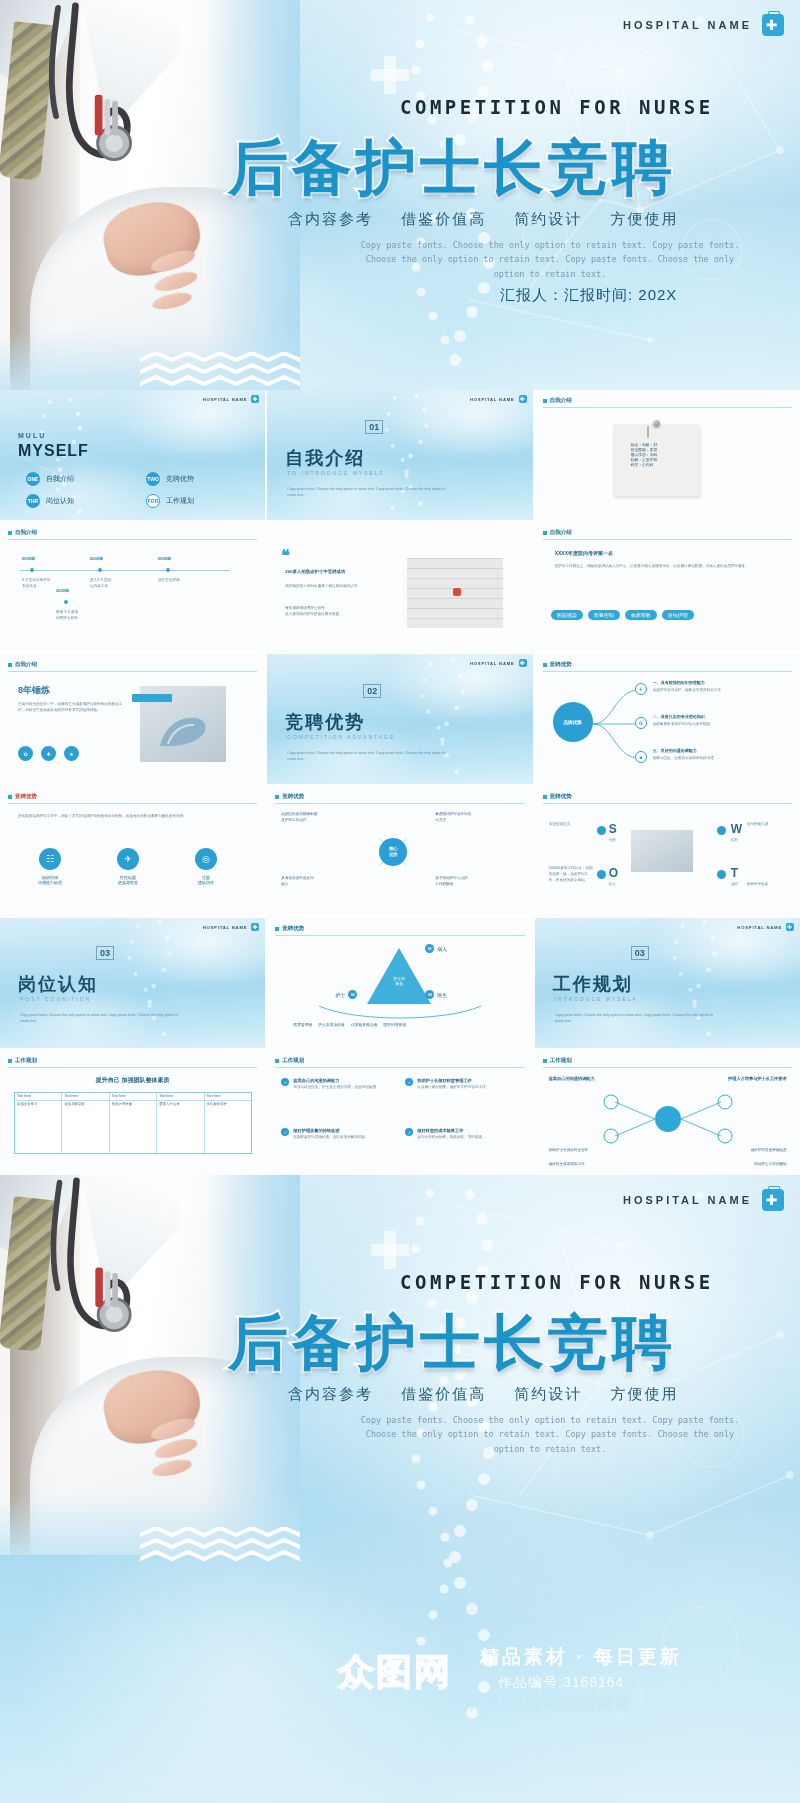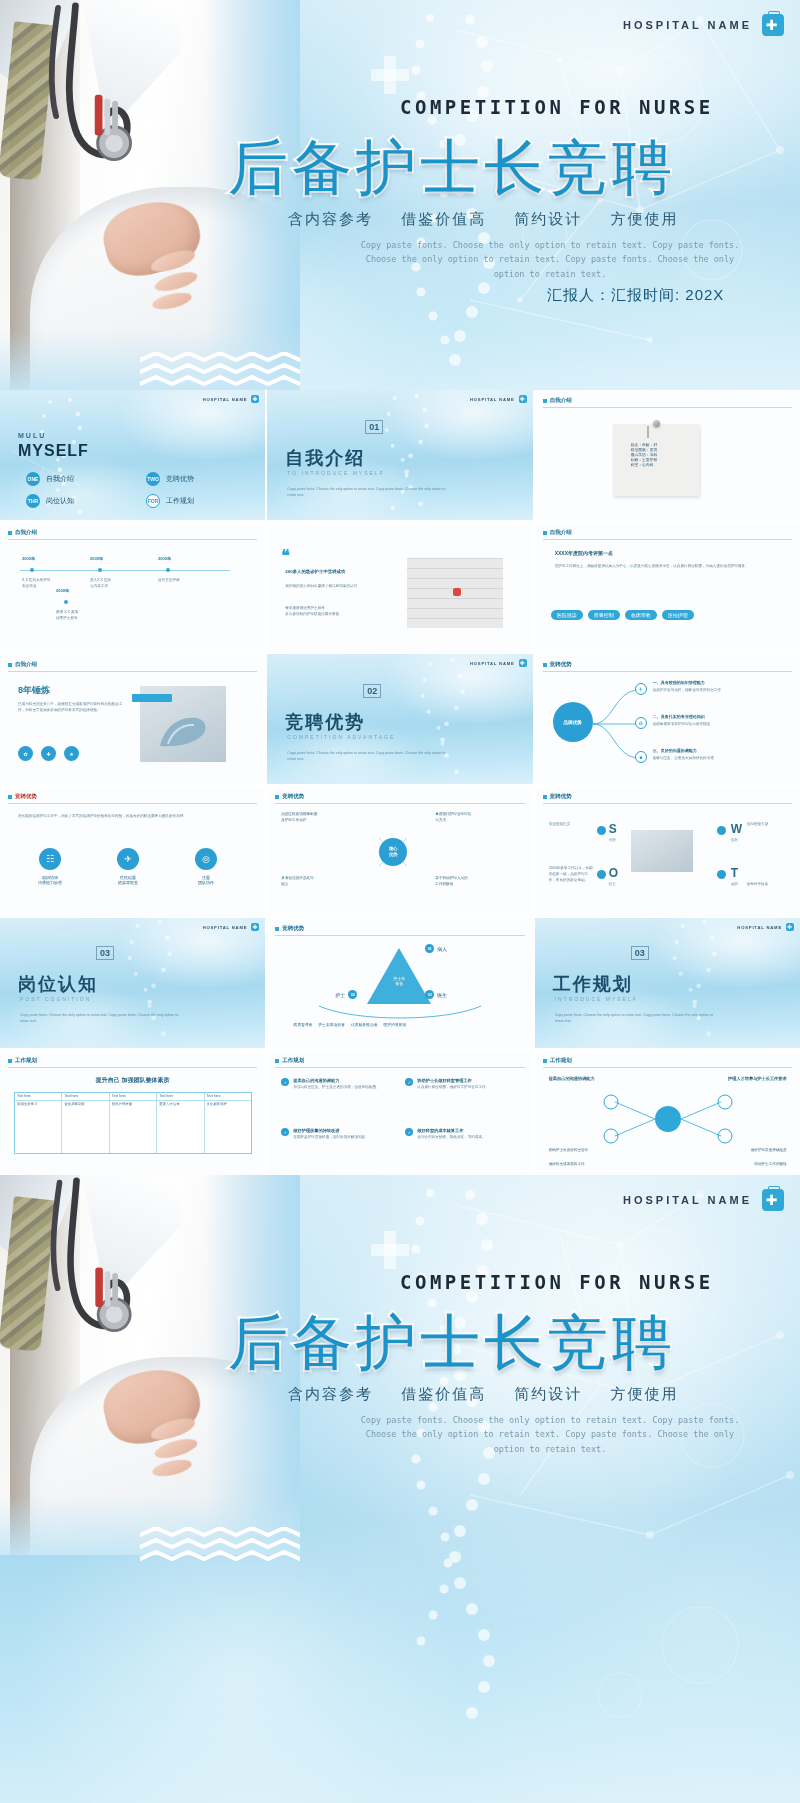--- a/index.html
+++ b/index.html
@@ -165,41 +165,41 @@
   .plus-glyph { color: #fff; font-size: 14px; line-height: 1; font-weight: 700; }
 
   .en-title {
     position: absolute;
     font-family: "DejaVu Sans Mono", monospace;
     font-size: 19px; letter-spacing: 3.5px; color: #1d2b38; font-weight: 700;
     white-space: nowrap;
   }
   .cn-title {
     position: absolute;
-    font-size: 60px; font-weight: 400; letter-spacing: 4px;
+    font-size: 60px; font-weight: 700; letter-spacing: 4px;
     color: #1a93c9;
     -webkit-text-stroke: 4px #ffffff;
     paint-order: stroke fill;
     text-shadow: 0 3px 5px rgba(40,90,120,.35);
     white-space: nowrap;
   }
   .cn-sub {
     position: absolute;
     font-size: 15px; letter-spacing: 2px; color: #2b5d78; white-space: nowrap;
   }
   .cn-sub span { margin-right: 22px; }
   .lorem {
     position: absolute;
     font-family: "DejaVu Sans Mono", monospace;
     font-size: 8.5px; line-height: 1.7; color: #7c9bb0;
     width: 392px; white-space: normal;
   }
   .reporter {
     position: absolute;
-    font-size: 15px; color: #15557a; letter-spacing: 1px; margin-left: 47px;
+    font-size: 15px; color: #15557a; letter-spacing: 1px;
   }
 
   
   .zig { position: absolute; }
 
   
   #grid {
     position: absolute;
     left: 0; top: 390px;
     width: 800px; height: 785px;
@@ -1033,14 +1033,20 @@
 
     <svg class="zig" style="left:140px;top:352px;width:160px;height:38px;" viewBox="0 0 160 38">
       <g stroke="#ffffff" stroke-width="4" fill="none" stroke-linecap="square">
         <path d="M0 8 L16 1 L32 8 L48 1 L64 8 L80 1 L96 8 L112 1 L128 8 L144 1 L160 8"></path>
         <path d="M0 20 L16 13 L32 20 L48 13 L64 20 L80 13 L96 20 L112 13 L128 20 L144 13 L160 20"></path>
         <path d="M0 32 L16 25 L32 32 L48 25 L64 32 L80 25 L96 32 L112 25 L128 32 L144 25 L160 32"></path>
       </g>
     </svg>
   </div>
 
+  <div id="watermark">
+    <div class="wm-logo-text">众图网</div>
+    <div class="wm-right">精品素材 · 每日更新</div>
+    <div class="wm-code">作品编号:3168164</div>
+    <div class="wm-thanks">演示完毕  感谢您的观看</div>
+  </div>
 
 </div>
 
 </body></html>

